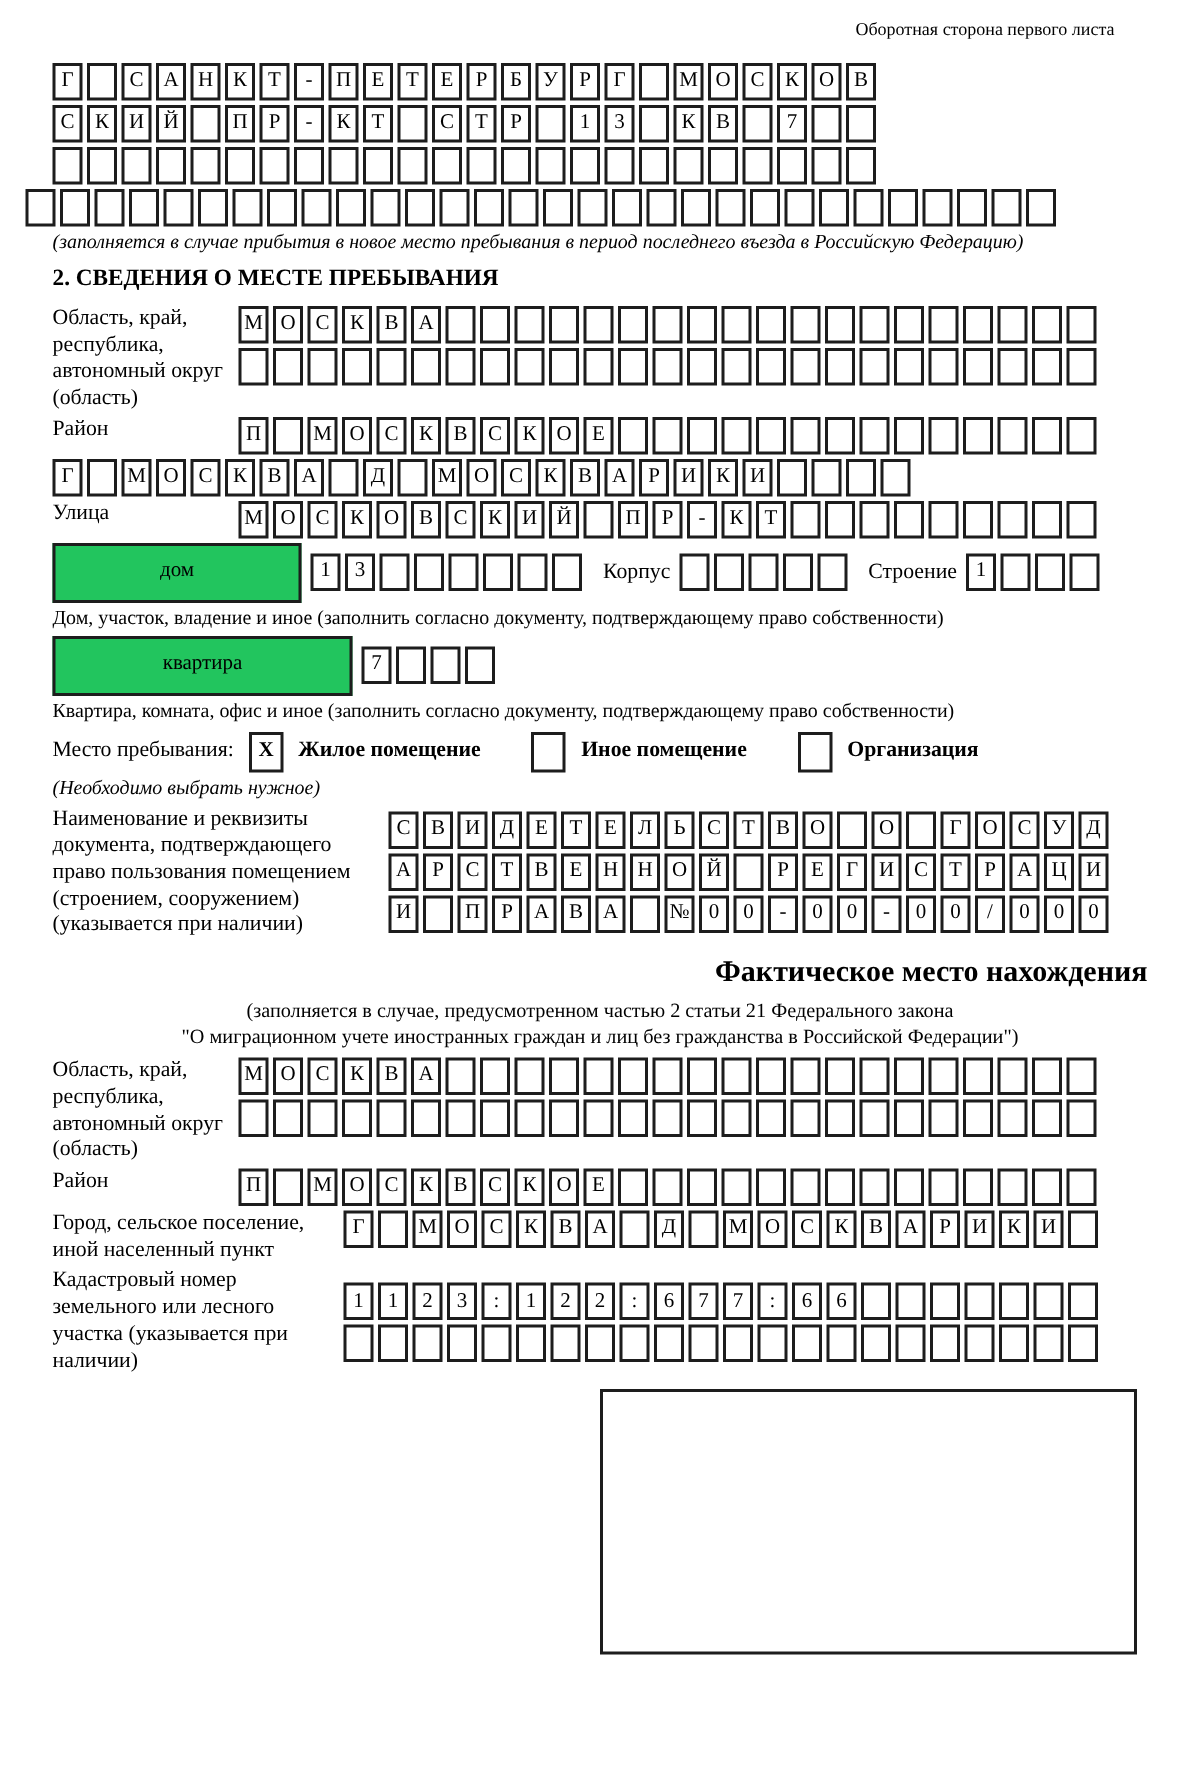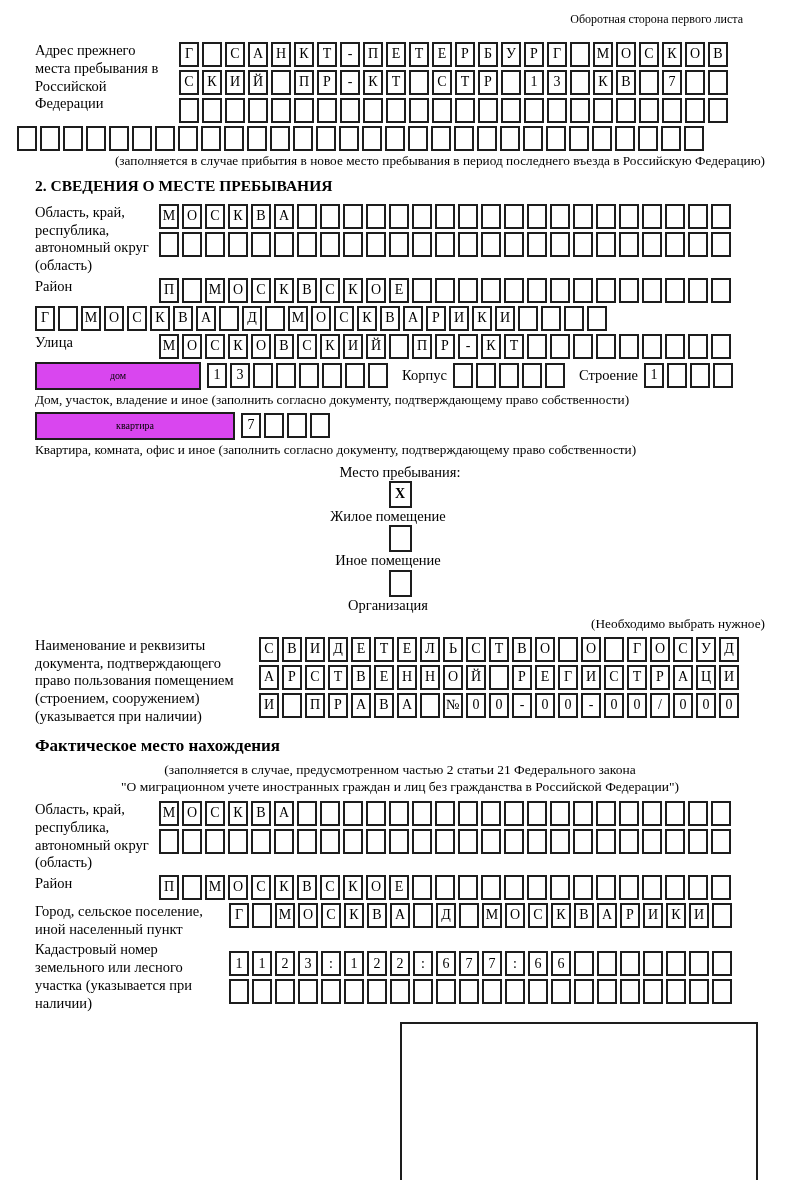--- a/index.html
+++ b/index.html
@@ -18,46 +18,45 @@
   .flabel.w218{flex-basis:218px;}
   .rows{display:flex;flex-direction:column;gap:3px;}
   .boxrow{display:flex;gap:3px;}
   .cell{
     flex:0 0 auto;width:20px;height:25px;box-sizing:border-box;
     border:2px solid #1d1d1d;display:flex;align-items:center;justify-content:center;
     font-size:14px;background:#fff;
   }
   .fullrow{margin-left:-18px;margin-top:3px;}
   .note{font-size:13.3px;margin:2px 0 4px 0;}
-  .note.center{text-align:right;}
+  .note.center{text-align:left;font-style:italic;}
   .heading{font-weight:bold;text-align:left;font-size:15.5px;margin:8px 0 8px 0;}
   .domrow{display:flex;align-items:center;margin:3px 0 2px 0;}
   .wide-box{
-    box-sizing:border-box;border:2px solid #1d1d1d;height:28px;
-    display:flex;align-items:center;justify-content:center;font-size:10px;background:#d946ef;
+    box-sizing:border-box;border:2px solid #1d1d1d;height:40px;
+    display:flex;align-items:center;justify-content:center;font-size:14px;background:#22c55e;
   }
   .dom-box{width:166px;margin-right:6px;}
   .kv-box{width:200px;margin-right:6px;}
   .inline-label{margin:0 6px 0 14px;font-size:14.5px;white-space:nowrap;}
-  .check-row{display:flex;align-items:center;margin:6px 0 2px 0;font-size:14.5px;flex-direction:column;}
+  .check-row{display:flex;align-items:center;margin:6px 0 2px 0;font-size:14.5px;}
   .check-row .cb{width:23px;height:27px;margin:0 10px 0 10px;font-weight:bold;}
-  .check-row .opt{margin-right:24px;}
-  .fact-title{font-weight:bold;text-align:left;font-size:17px;margin:10px 0 6px 0;}
+  .check-row .opt{margin-right:24px;font-weight:bold;}
+  .fact-title{font-weight:bold;text-align:right;font-size:20px;margin:10px 0 6px 0;}
   .fact-note{text-align:center;font-size:13.5px;margin:1px 0;}
   .stamp-wrap{margin:10px 0 0 355px;width:378px;text-align:center;}
   .stamp-box{box-sizing:border-box;border:2px solid #1d1d1d;width:358px;height:177px;margin:0 auto;background:#fff;}
   .stamp-caption{font-size:13.4px;line-height:1.35;margin-top:6px;text-align:center;}
 </style>
 </head>
 <body>
 
 <div class="top-note">Оборотная сторона первого листа</div>
 
 <div class="field">
-  <div class="flabel w138">Адрес прежнего места пребывания в Российской Федерации</div>
   <div class="rows">
     <div class="boxrow">
         <span class="cell">Г</span>
         <span class="cell"></span>
         <span class="cell">С</span>
         <span class="cell">А</span>
         <span class="cell">Н</span>
         <span class="cell">К</span>
         <span class="cell">Т</span>
         <span class="cell">-</span>
@@ -371,21 +370,21 @@
   <span>Место пребывания:</span>
   <span class="cell cb">X</span>
   <span class="opt">Жилое помещение</span>
   <span class="cell cb"></span>
   <span class="opt">Иное помещение</span>
   <span class="cell cb"></span>
   <span class="opt">Организация</span>
 </div>
 <div class="note center">(Необходимо выбрать нужное)</div>
 
-<div class="field" style="margin-top:5px;">
+<div class="field" style="margin-top:5px;align-items:center;">
   <div class="flabel w218">Наименование и реквизиты документа, подтверждающего право пользования помещением (строением, сооружением) (указывается при наличии)</div>
   <div class="rows">
     <div class="boxrow">
         <span class="cell">С</span>
         <span class="cell">В</span>
         <span class="cell">И</span>
         <span class="cell">Д</span>
         <span class="cell">Е</span>
         <span class="cell">Т</span>
         <span class="cell">Е</span>

